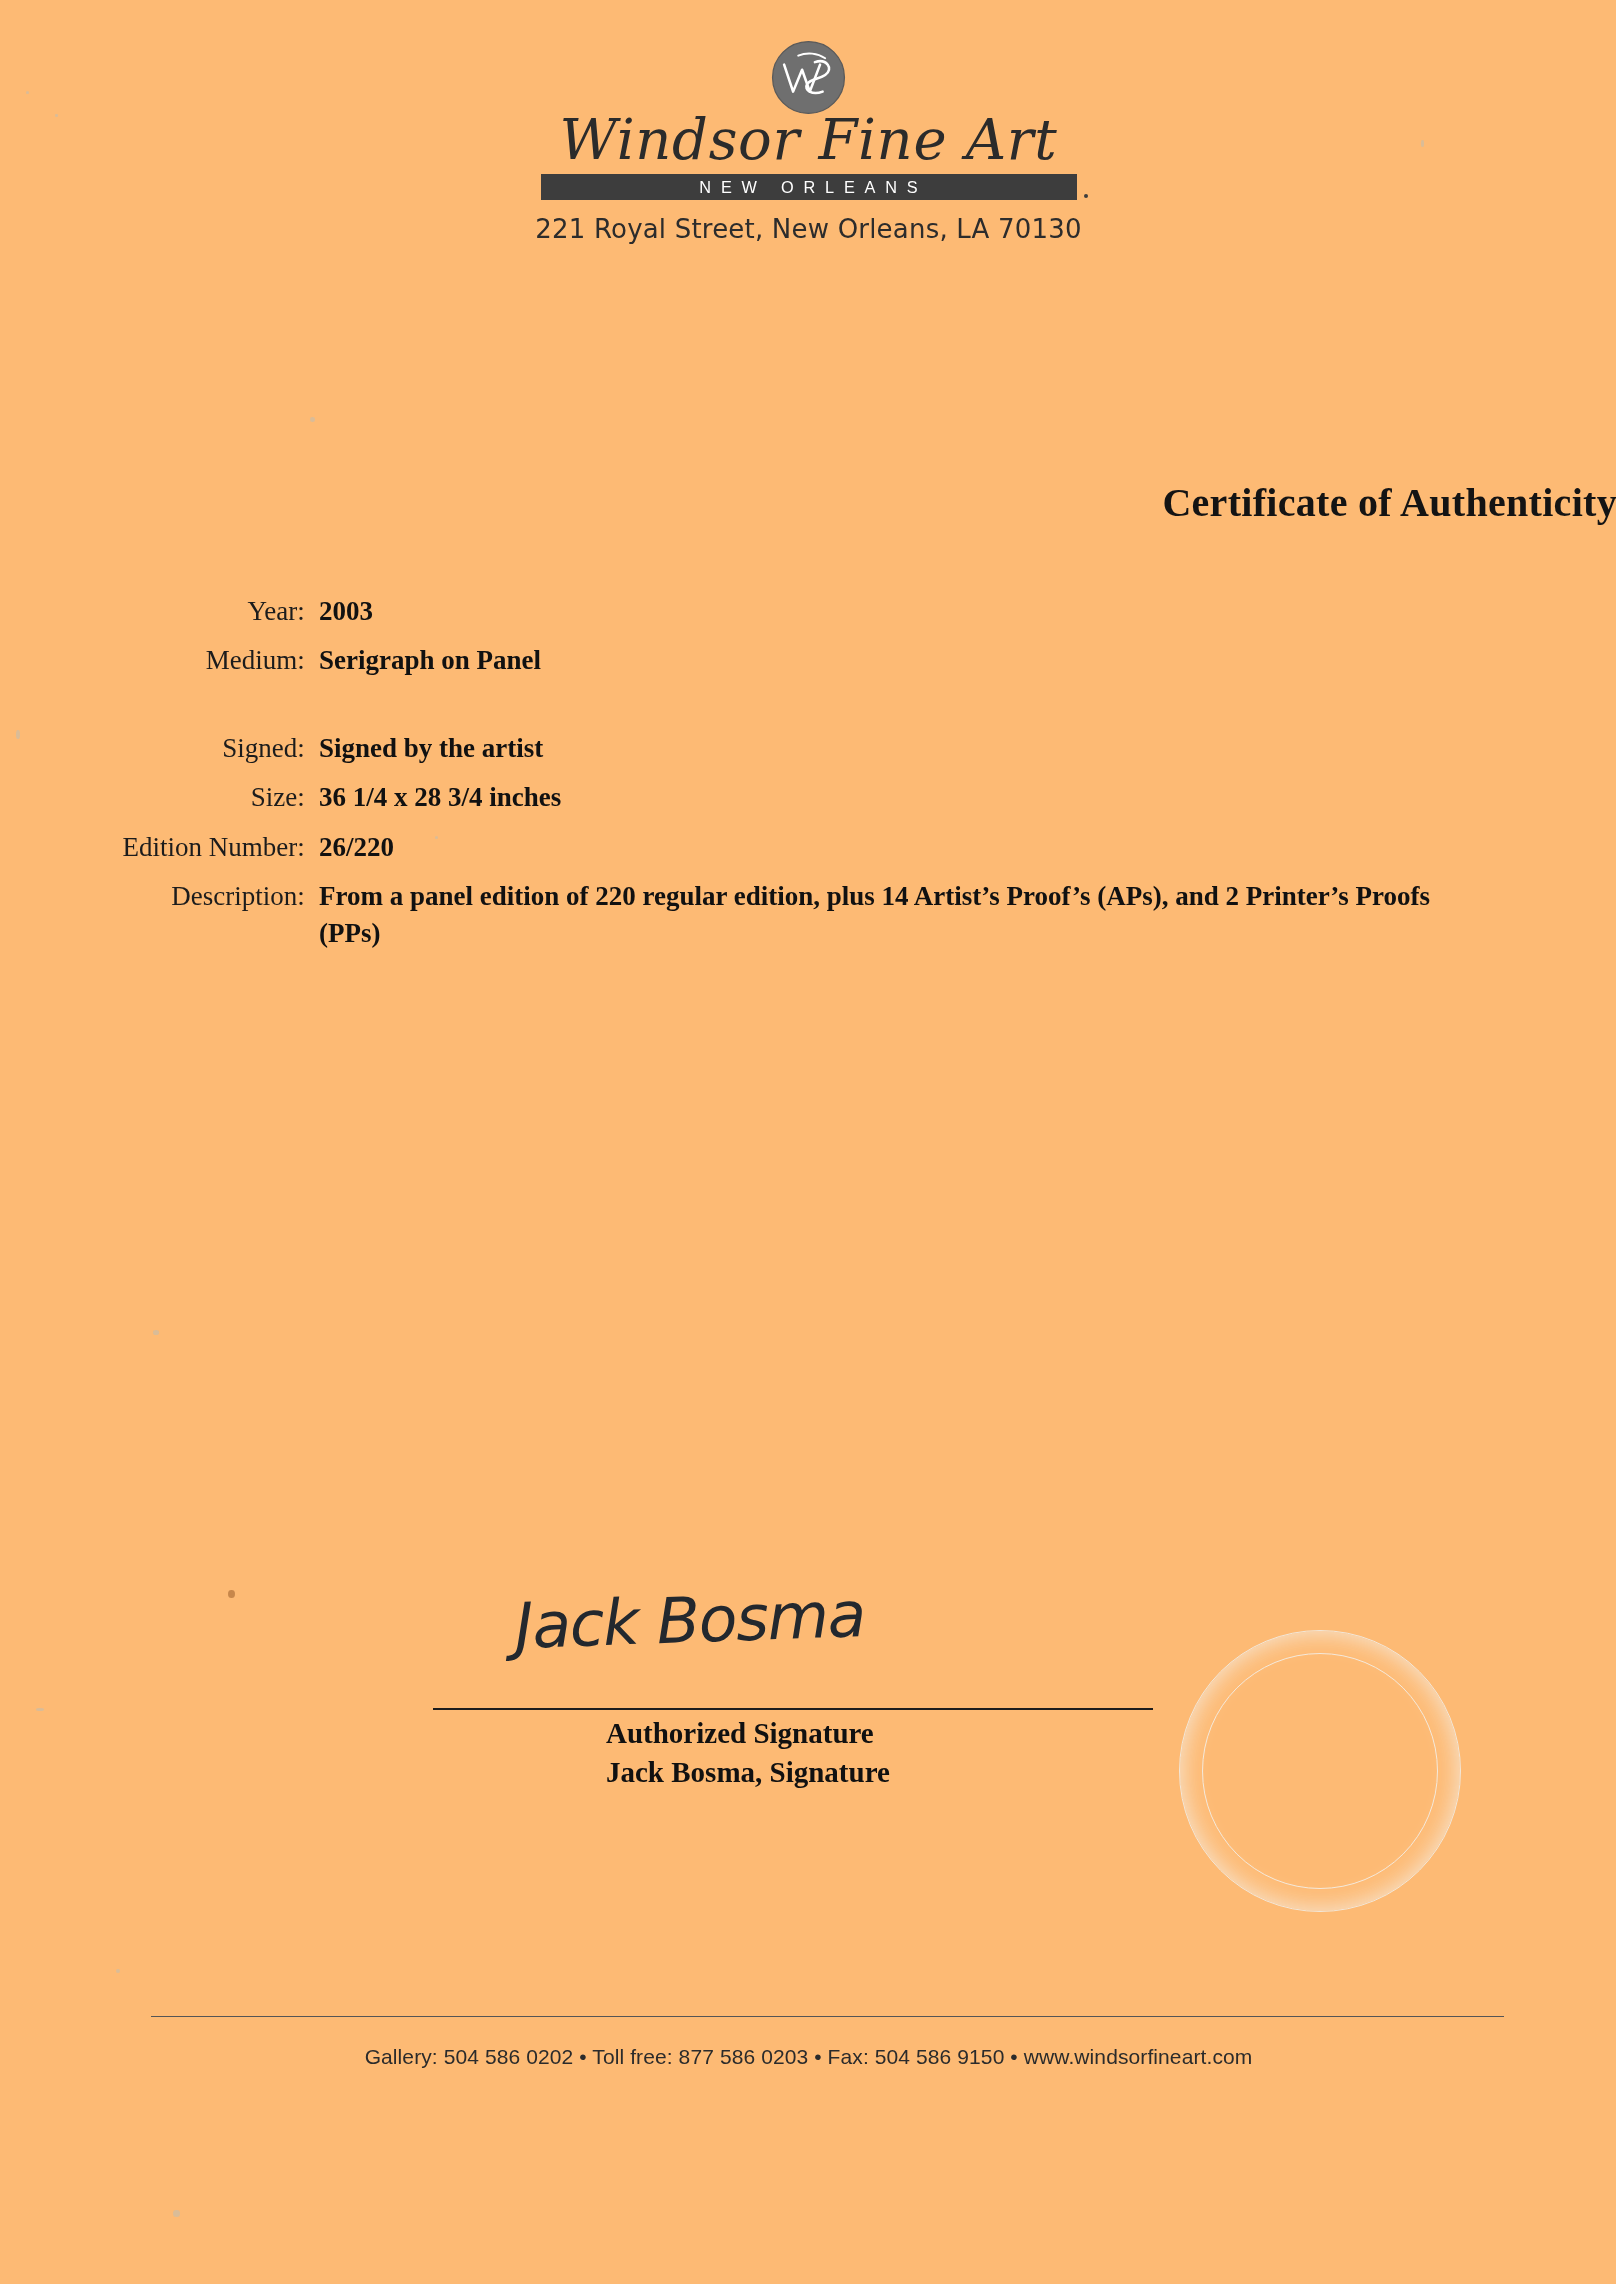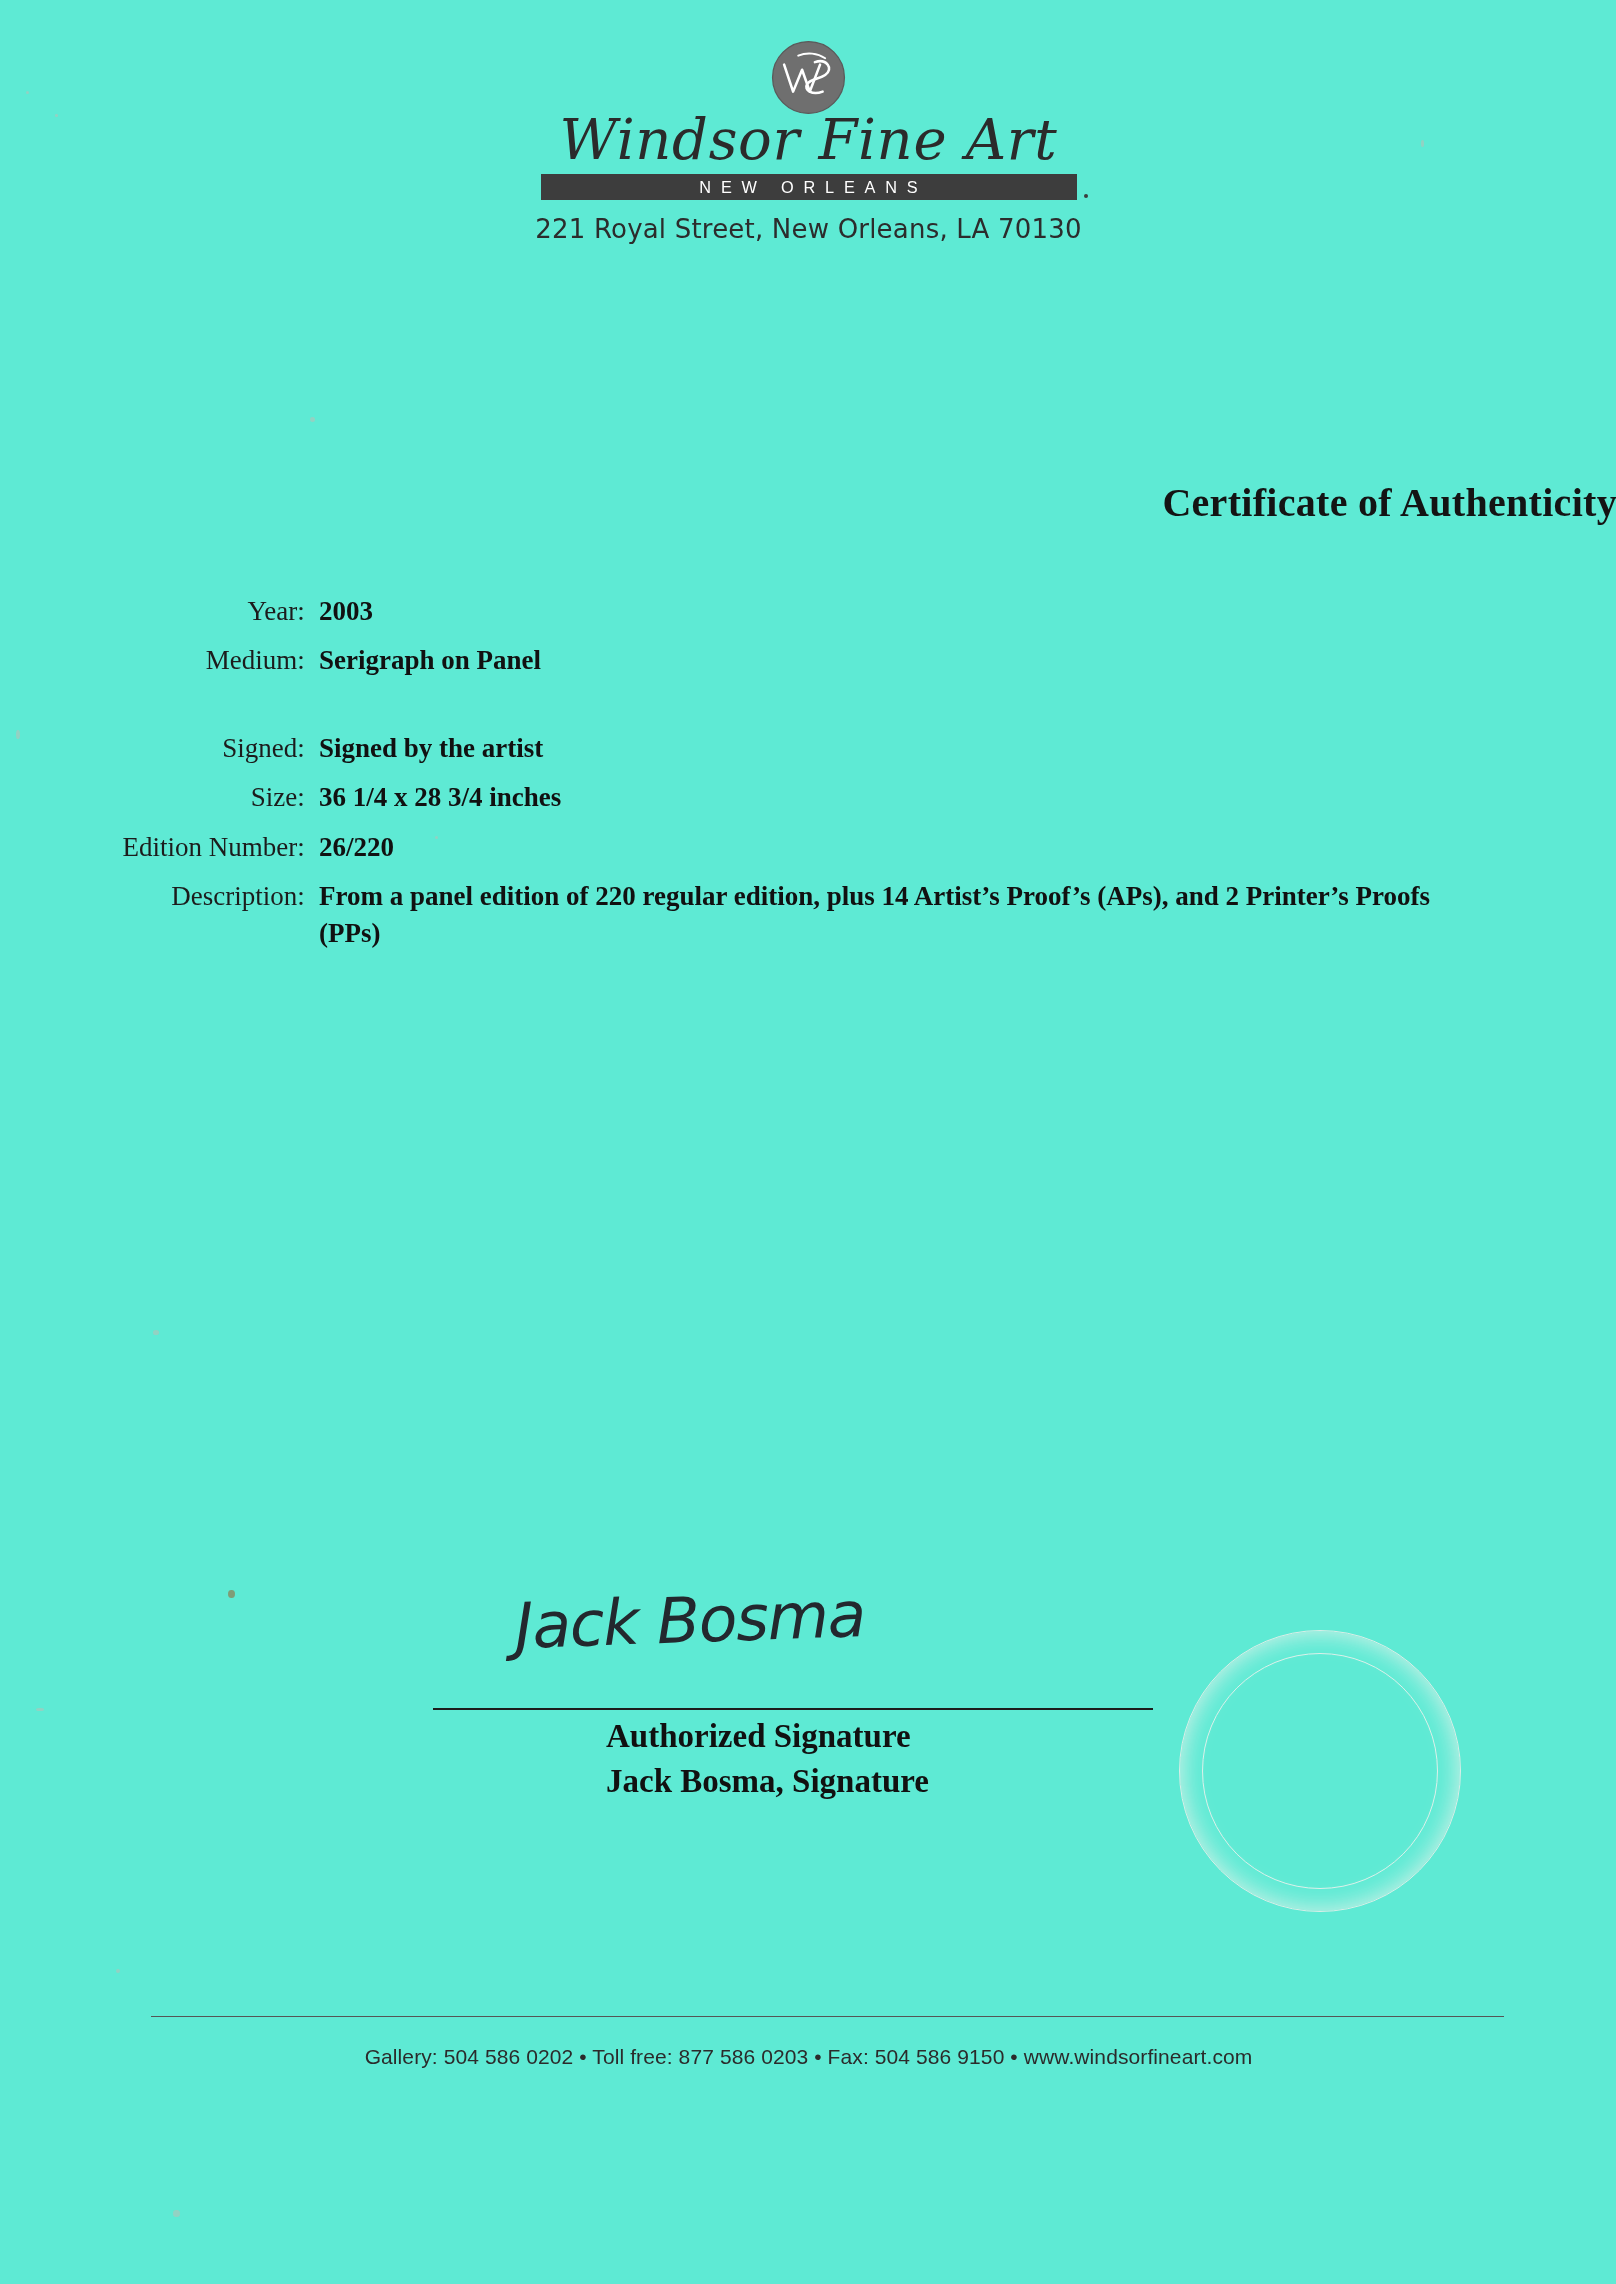--- a/index.html
+++ b/index.html
@@ -12,21 +12,21 @@
     height: 2284px;
     font-family: "Liberation Serif", serif;
     color: #1a1a1a;
     position: relative;
     overflow: hidden;
   }
 
   .page {
     position: absolute;
     inset: 0;
-    background: #5eead4;
+    background: #fdba74;
   }
 
   
   .speck {
     position: absolute;
     background: #bdbdb5;
     border-radius: 50%;
     opacity: .55;
   }
 
@@ -157,21 +157,21 @@
     width: 720px;
     height: 2px;
     background: #1d1d1d;
   }
   .sig-caption {
     position: absolute;
     left: 606px;
     top: 130px;
     font-family: "Liberation Serif", serif;
     font-weight: bold;
-    font-size: 33px;
+    font-size: 29px;
     line-height: 1.35;
     color: #111111;
   }
 
   
   .footer-rule {
     position: absolute;
     left: 151px;
     top: 2016px;
     width: 1353px;

